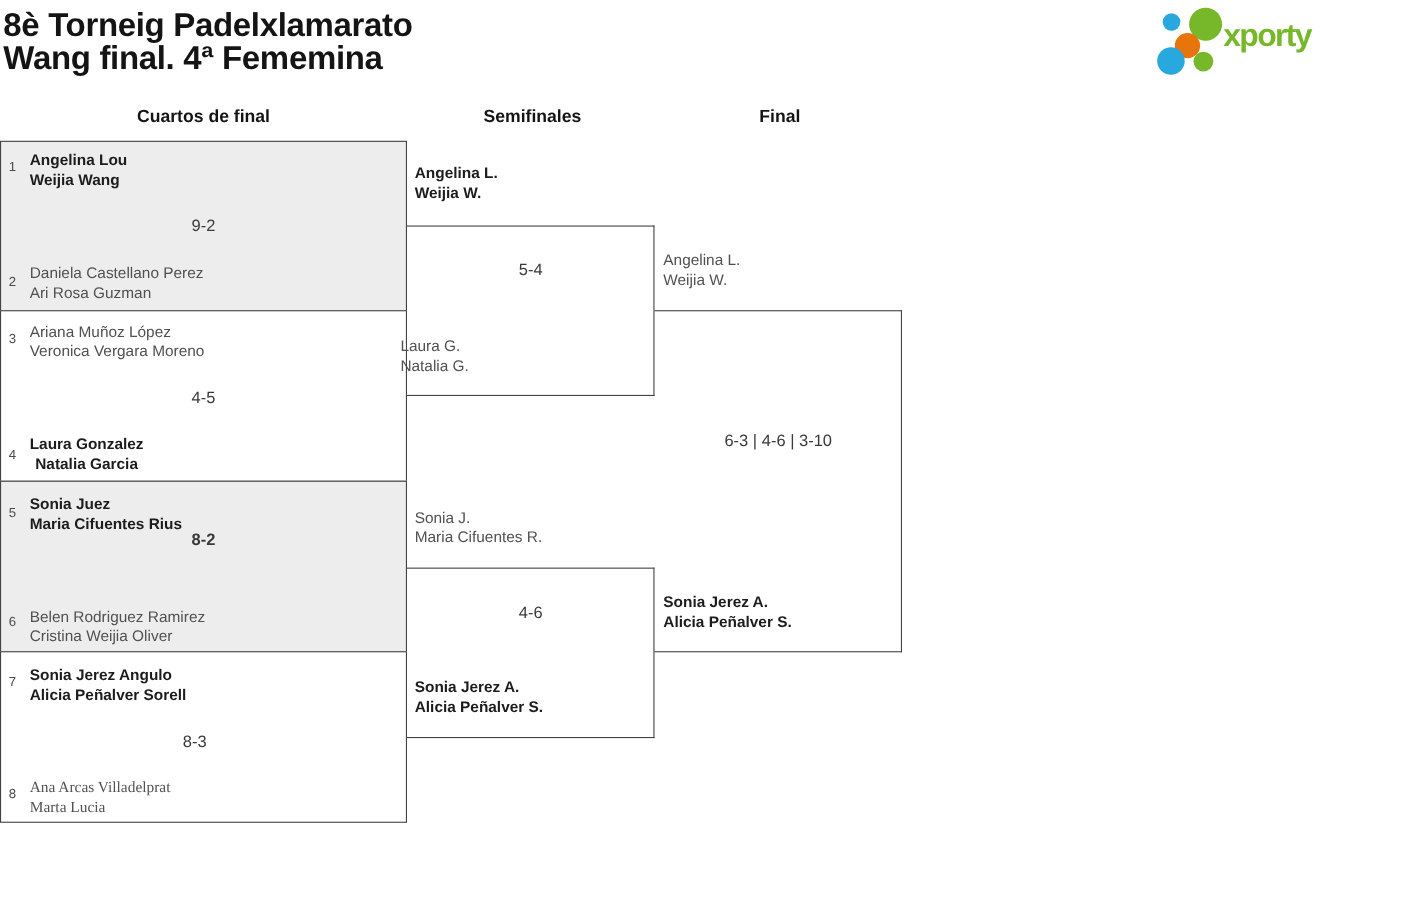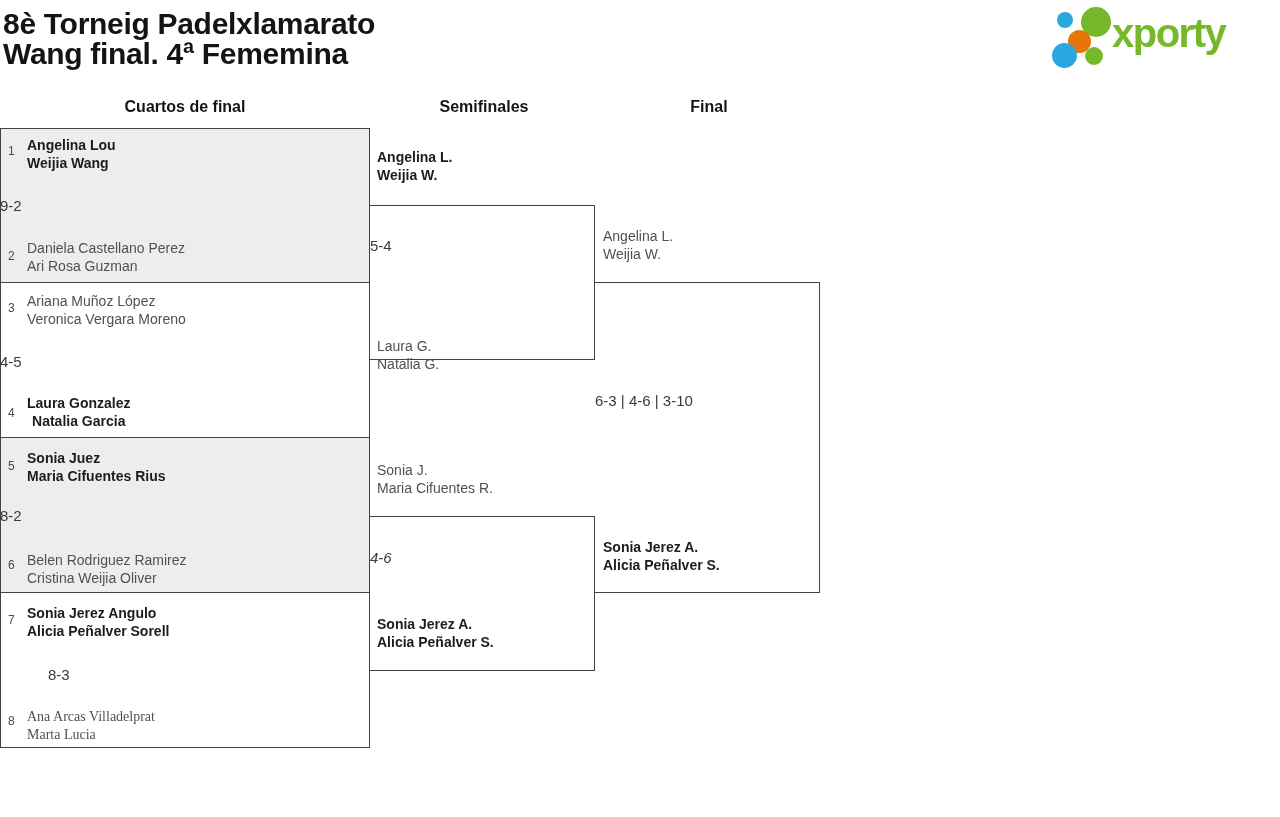--- a/index.html
+++ b/index.html
@@ -26,30 +26,30 @@
   }
   .entry{
     position:absolute;font-size:14px;line-height:18px;color:#515151;
     white-space:nowrap;
   }
   .entry.winner{font-weight:700;color:#1c1c1c;}
   .seed{
     position:absolute;font-size:12px;color:#4a4a4a;line-height:15px;
   }
   .score{
-    position:absolute;font-size:15px;color:#3a3a3a;
+    position:absolute;font-size:15px;color:#3a3a3a;text-align:center;
     line-height:17px;white-space:nowrap;
   }
   .logo{position:absolute;left:1050px;top:5px;width:228px;height:65px;cursor:pointer;text-decoration:none;display:block;}
   .dot{position:absolute;border-radius:50%;}
   .dot.blue{background:#29a8e0;}
   .dot.green{background:#76b82a;}
   .dot.orange{background:#e8740c;}
   .logo-text{
-    position:absolute;left:62px;top:6px;font-size:40px;font-weight:800;
+    position:absolute;left:62px;top:6px;font-size:29px;font-weight:800;
     color:#76b82a;letter-spacing:-1.5px;line-height:44px;
   }
 </style>
 </head>
 <body>
 
 <div class="page">
 
   <div class="title-line" style="top:7px;">8è Torneig Padelxlamarato</div>
   <div class="title-line" style="top:37px;">Wang final. 4ª Fememina</div>
@@ -98,54 +98,54 @@
   <div class="entry winner" style="left:27px;top:394px;text-align:center;">
     <div>Laura Gonzalez</div>
     <div>Natalia Garcia</div>
   </div>
 
   <div class="seed" style="left:8px;top:459px;">5</div>
   <div class="entry winner" style="left:27px;top:449px;">
     <div>Sonia Juez</div>
     <div>Maria Cifuentes Rius</div>
   </div>
-  <div class="score" style="left:0;top:507px;width:370px;">8-2</div>
+  <div class="score" style="left:0;top:482px;width:370px;font-weight:bold;">8-2</div>
   <div class="seed" style="left:8px;top:558px;">6</div>
   <div class="entry" style="left:27px;top:551px;">
     <div>Belen Rodriguez Ramirez</div>
     <div>Cristina Weijia Oliver</div>
   </div>
 
   <div class="seed" style="left:8px;top:613px;">7</div>
   <div class="entry winner" style="left:27px;top:604px;">
     <div>Sonia Jerez Angulo</div>
     <div>Alicia Peñalver Sorell</div>
   </div>
-  <div class="score" style="left:16px;top:666px;width:354px;padding-left:32px;">8-3</div>
+  <div class="score" style="left:0;top:666px;width:354px;">8-3</div>
   <div class="seed" style="left:8px;top:714px;">8</div>
   <div class="entry" style="left:27px;top:708px;font-family:Liberation Serif, serif;">
     <div>Ana Arcas Villadelprat</div>
     <div>Marta Lucia</div>
   </div>
 
   <div class="entry winner" style="left:377px;top:148px;">
     <div>Angelina L.</div>
     <div>Weijia W.</div>
   </div>
   <div class="score" style="left:370px;top:237px;width:225px;">5-4</div>
-  <div class="entry" style="left:377px;top:305px;margin-top:32px;">
+  <div class="entry" style="left:364px;top:305px;">
     <div>Laura G.</div>
     <div>Natalia G.</div>
   </div>
 
   <div class="entry" style="left:377px;top:461px;">
     <div>Sonia J.</div>
     <div>Maria Cifuentes R.</div>
   </div>
-  <div class="score" style="left:370px;top:549px;width:225px;font-style:italic;">4-6</div>
+  <div class="score" style="left:370px;top:549px;width:225px;">4-6</div>
   <div class="entry winner" style="left:377px;top:615px;">
     <div>Sonia Jerez A.</div>
     <div>Alicia Peñalver S.</div>
   </div>
 
   <div class="entry" style="left:603px;top:227px;">
     <div>Angelina L.</div>
     <div>Weijia W.</div>
   </div>
   <div class="score" style="left:595px;top:392px;width:225px;">6-3 | 4-6 | 3-10</div>

